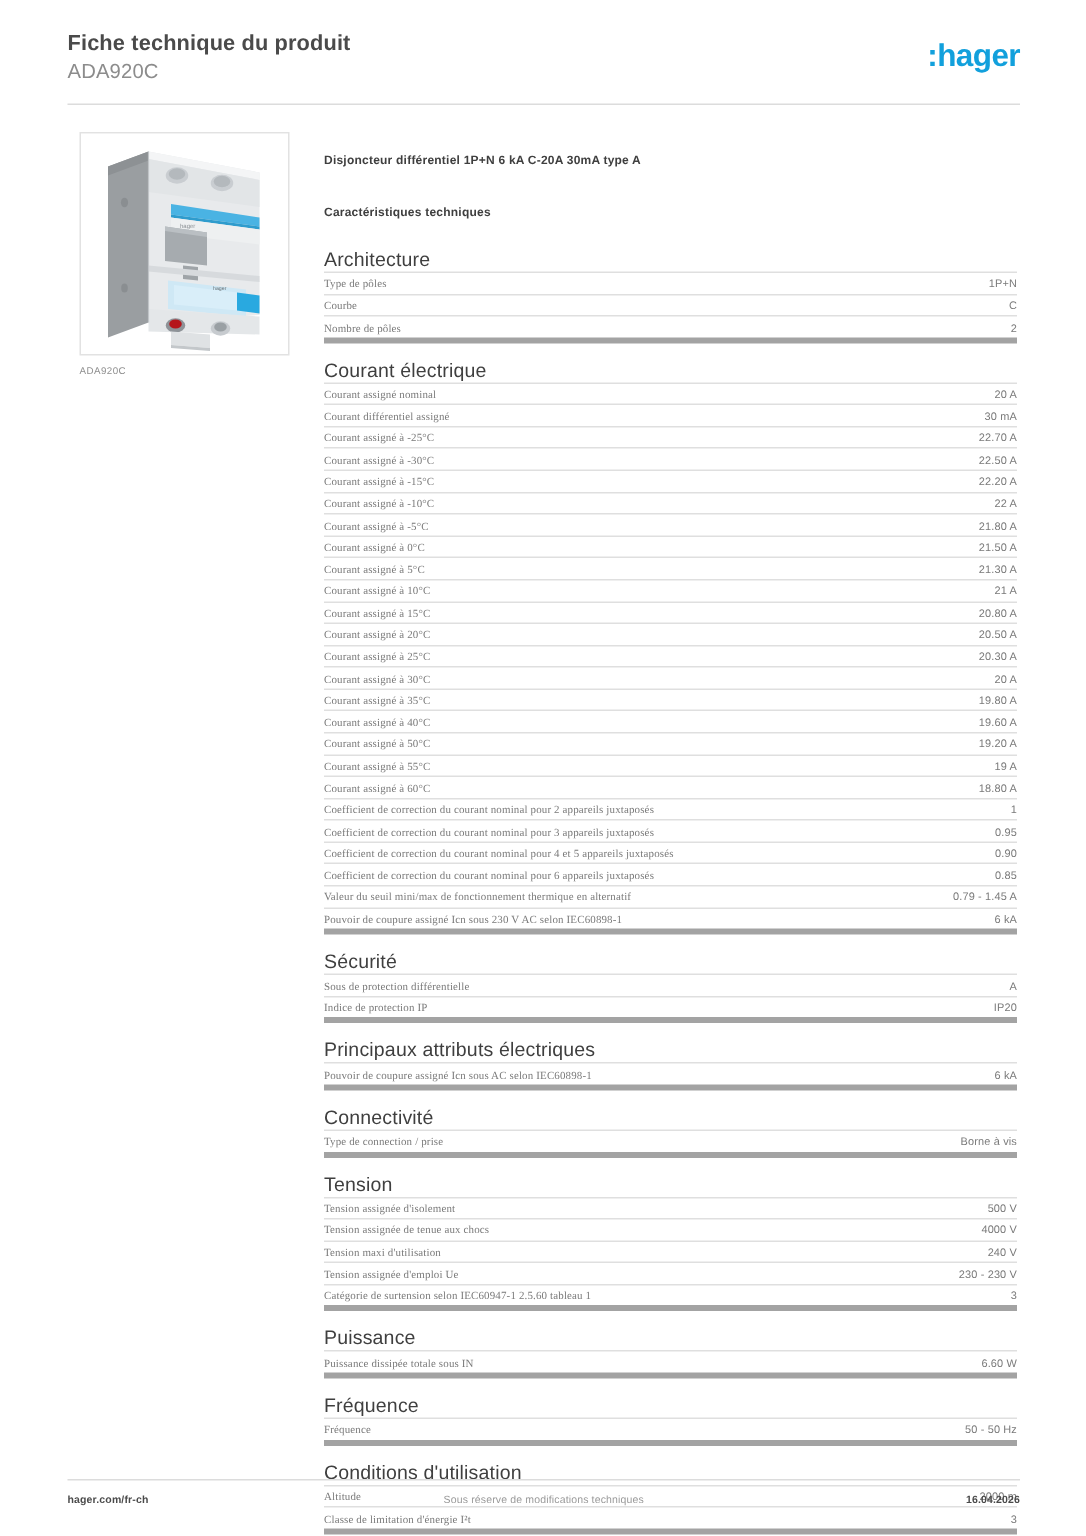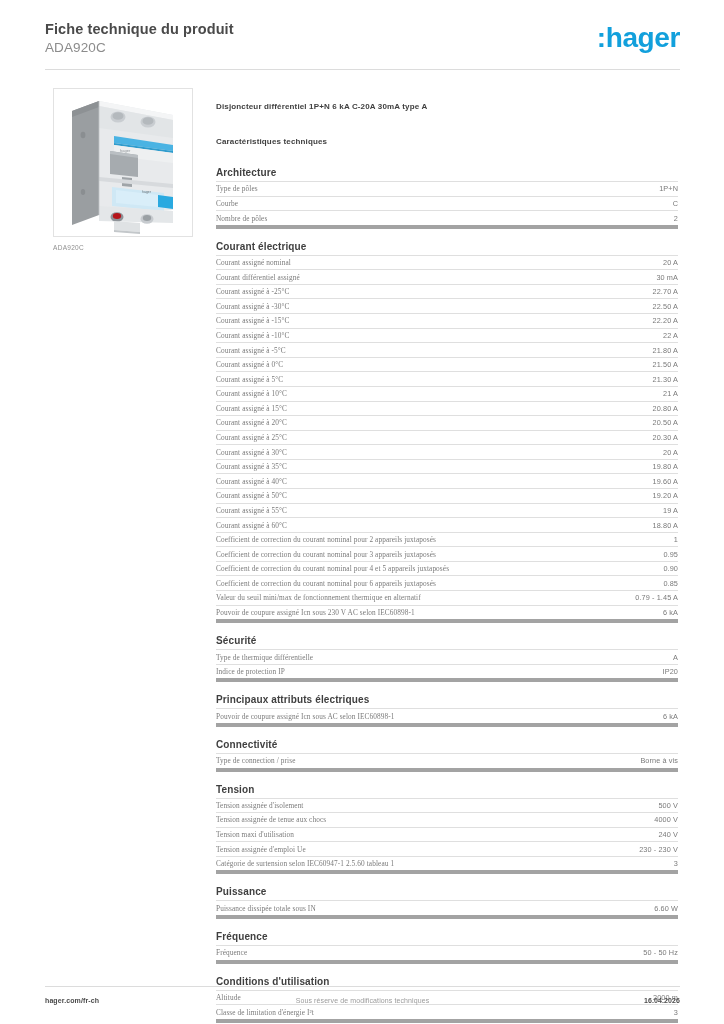--- a/index.html
+++ b/index.html
@@ -47,21 +47,21 @@
     font-weight: normal;
     color: #8c8c8c;
     line-height: 17px;
     margin: 1px 0 0 0;
     letter-spacing: 0.1px;
   }
   .brand-logo {
     position: absolute;
     right: 0;
     top: 7px;
-    font-size: 28px;
+    font-size: 21px;
     font-weight: bold;
     color: #12a0dc;
     letter-spacing: -0.4px;
     line-height: 22px;
     font-family: "Liberation Sans", sans-serif;
   }
   .header-rule {
     position: absolute;
     left: 45px;
     top: 69px;
@@ -114,22 +114,22 @@
     font-weight: bold;
     color: #3f3f3f;
     letter-spacing: 0.15px;
     line-height: 11px;
     margin: 0 0 21px 0;
   }
 
   .section { margin: 0 0 13px 0; }
   .section:last-child { margin-bottom: 0; }
   .section-title {
-    font-size: 10px;
-    font-weight: bold;
+    font-size: 13px;
+    font-weight: normal;
     color: #3f3f3f;
     letter-spacing: 0.12px;
     line-height: 10px;
     padding: 0 0 3px 0;
     margin: 0;
   }
 
   table.spec-table {
     width: 100%;
     border-collapse: collapse;
@@ -382,21 +382,21 @@
                 <td class="spec-value">6 kA</td>
               </tr>
             </tbody>
           </table>
         </div>
         <div class="section">
           <div class="section-title">Sécurité</div>
           <table class="spec-table">
             <tbody>
               <tr>
-                <td class="spec-label">Type de thermique différentielle</td>
+                <td class="spec-label">Sous de protection différentielle</td>
                 <td class="spec-value">A</td>
               </tr>
               <tr>
                 <td class="spec-label">Indice de protection IP</td>
                 <td class="spec-value">IP20</td>
               </tr>
             </tbody>
           </table>
         </div>
         <div class="section">

